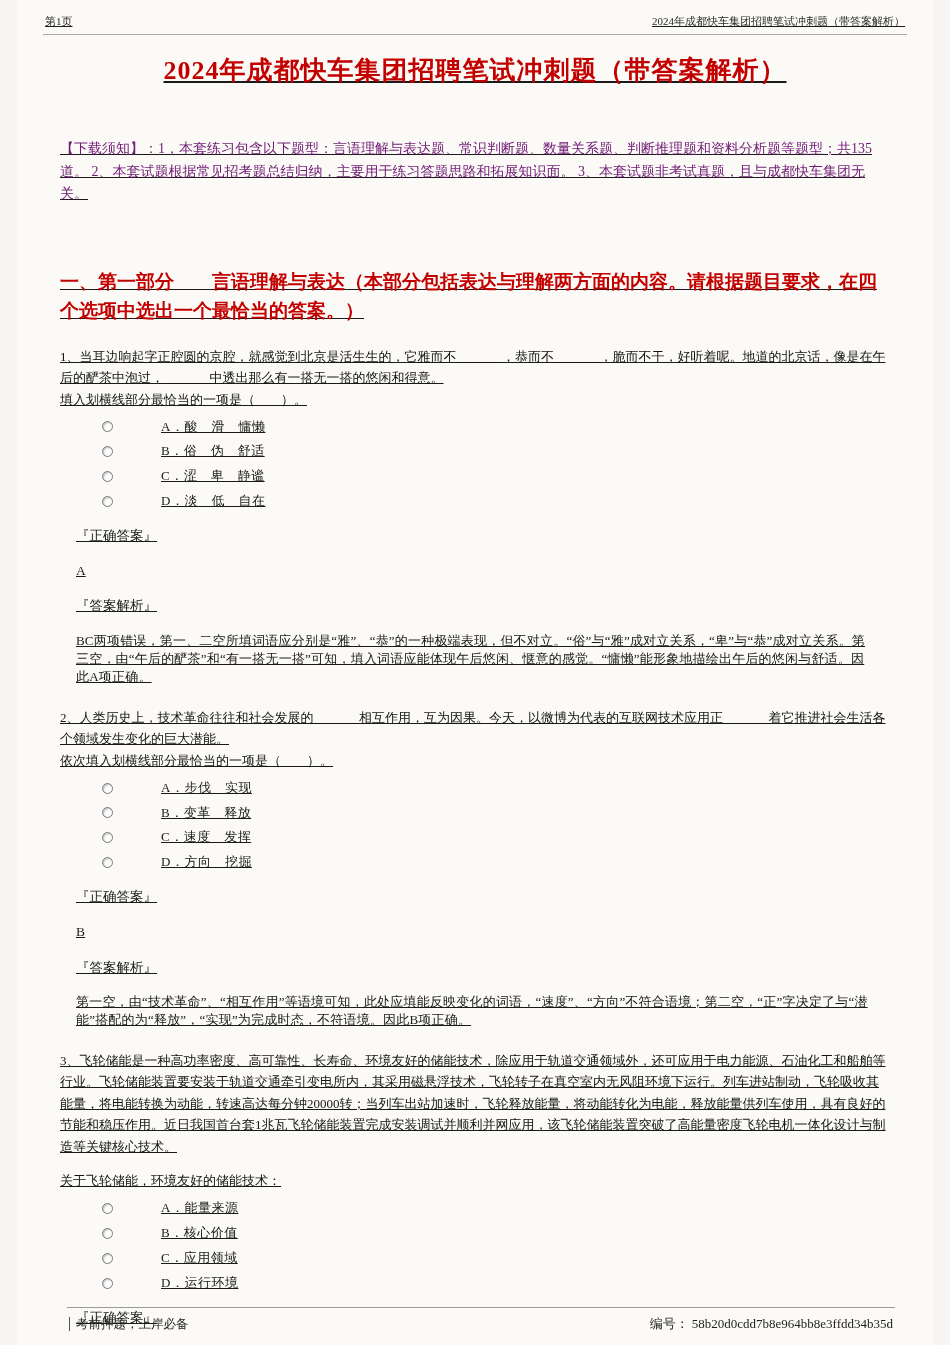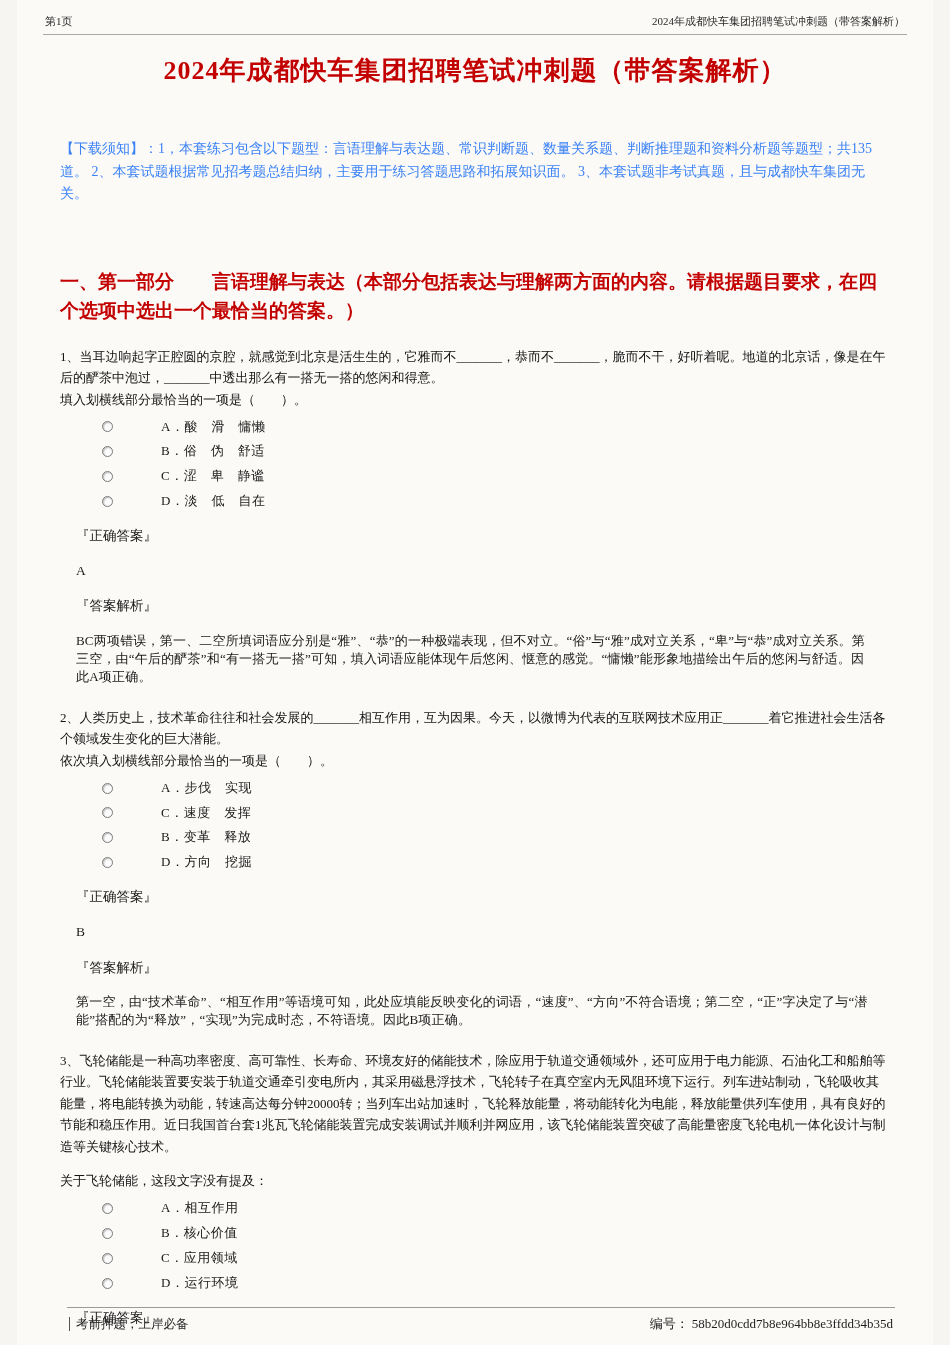--- a/index.html
+++ b/index.html
@@ -10,20 +10,21 @@
     color: #1a1a1a;
   }
   .sheet {
     width: 916px;
     height: 1345px;
     margin: 0 auto;
     background: #fbfaf7;
     position: relative;
     padding: 12px 26px 0;
     overflow: hidden;
+    text-decoration: underline;
   }
   
   .hdr {
     display: flex;
     justify-content: space-between;
     align-items: flex-end;
     font-size: 11px;
     color: #2b2b2b;
     padding: 2px 2px 5px 2px;
   }
@@ -35,21 +36,21 @@
     font-size: 26px;
     font-weight: bold;
     text-align: center;
     margin: 18px 0 0 0;
     letter-spacing: 1px;
   }
   .notice {
     font-size: 14px;
     line-height: 1.62;
     margin: 50px 0 0 0;
-    color: #3b82f6;
+    color: #701a75;
   }
   .section-h {
     color: #c30000;
     font-size: 19px;
     font-weight: bold;
     line-height: 1.52;
     margin: 62px 0 0 0;
   }
   .q { margin-top: 20px; }
   .q p { margin: 0; }
@@ -154,46 +155,46 @@
     <section class="q">
       <p class="stem">2、人类历史上，技术革命往往和社会发展的_______相互作用，互为因果。今天，以微博为代表的互联网技术应用正_______着它推进社会生活各个领域发生变化的巨大潜能。</p>
       <p class="prompt">依次填入划横线部分最恰当的一项是（　　）。</p>
       <div class="opts">
         <label class="opt">
           <span class="radio"></span>
           <span class="opt-text">A．步伐　实现</span>
         </label>
         <label class="opt">
           <span class="radio"></span>
+          <span class="opt-text">B．变革　释放</span>
+        </label>
+        <label class="opt">
+          <span class="radio"></span>
           <span class="opt-text">C．速度　发挥</span>
-        </label>
-        <label class="opt">
-          <span class="radio"></span>
-          <span class="opt-text">B．变革　释放</span>
         </label>
         <label class="opt">
           <span class="radio"></span>
           <span class="opt-text">D．方向　挖掘</span>
         </label>
       </div>
       <div class="ans">
         <p>『正确答案』</p>
         <p>B</p>
         <p>『答案解析』</p>
         <p class="analysis">第一空，由“技术革命”、“相互作用”等语境可知，此处应填能反映变化的词语，“速度”、“方向”不符合语境；第二空，“正”字决定了与“潜能”搭配的为“释放”，“实现”为完成时态，不符语境。因此B项正确。</p>
       </div>
     </section>
 
     <section class="q">
       <p class="stem">3、飞轮储能是一种高功率密度、高可靠性、长寿命、环境友好的储能技术，除应用于轨道交通领域外，还可应用于电力能源、石油化工和船舶等行业。飞轮储能装置要安装于轨道交通牵引变电所内，其采用磁悬浮技术，飞轮转子在真空室内无风阻环境下运行。列车进站制动，飞轮吸收其能量，将电能转换为动能，转速高达每分钟20000转；当列车出站加速时，飞轮释放能量，将动能转化为电能，释放能量供列车使用，具有良好的节能和稳压作用。近日我国首台套1兆瓦飞轮储能装置完成安装调试并顺利并网应用，该飞轮储能装置突破了高能量密度飞轮电机一体化设计与制造等关键核心技术。</p>
-      <p class="prompt prompt-spaced">关于飞轮储能，这段文字没有提及：</p>
+      <p class="prompt prompt-spaced">关于飞轮储能，环境友好的储能技术：</p>
       <div class="opts">
         <label class="opt">
           <span class="radio"></span>
-          <span class="opt-text">A．相互作用</span>
+          <span class="opt-text">A．能量来源</span>
         </label>
         <label class="opt">
           <span class="radio"></span>
           <span class="opt-text">B．核心价值</span>
         </label>
         <label class="opt">
           <span class="radio"></span>
           <span class="opt-text">C．应用领域</span>
         </label>
         <label class="opt">

